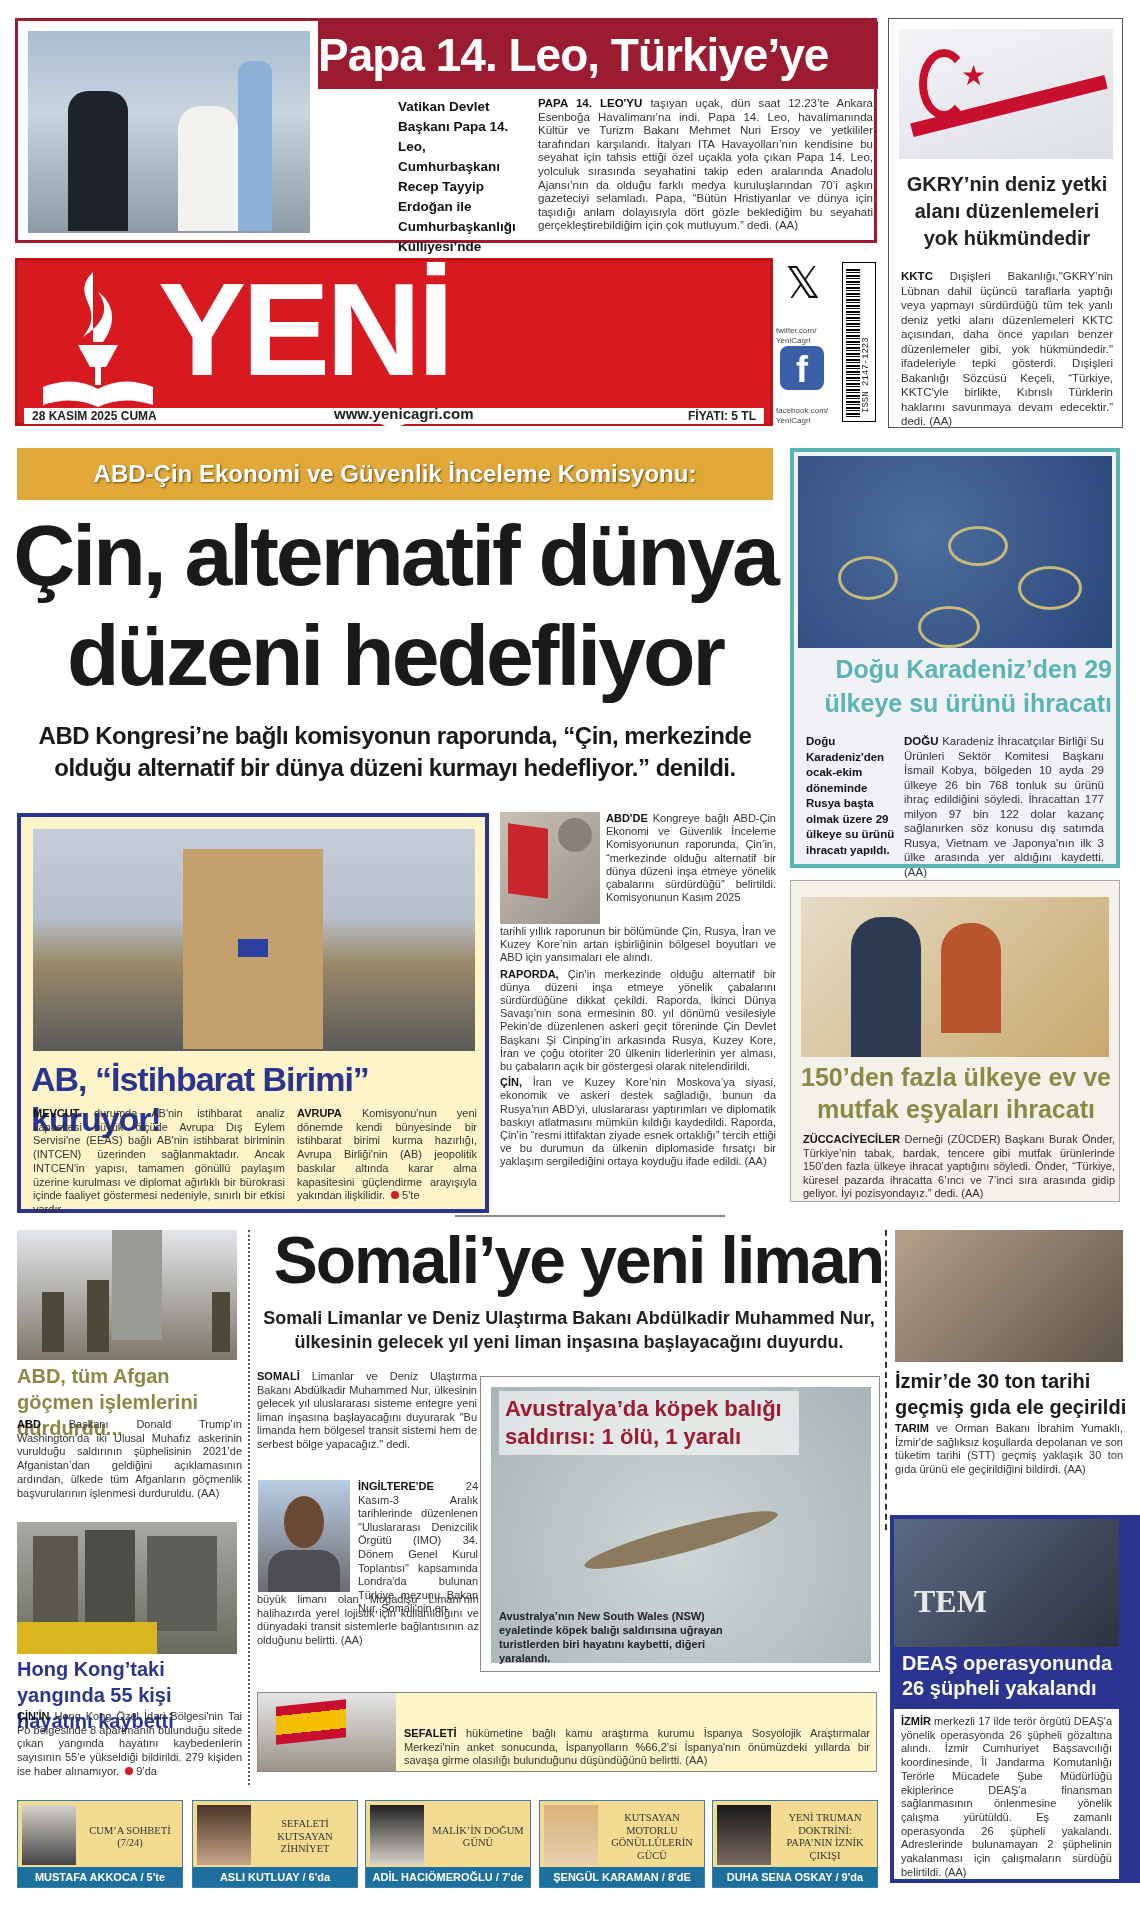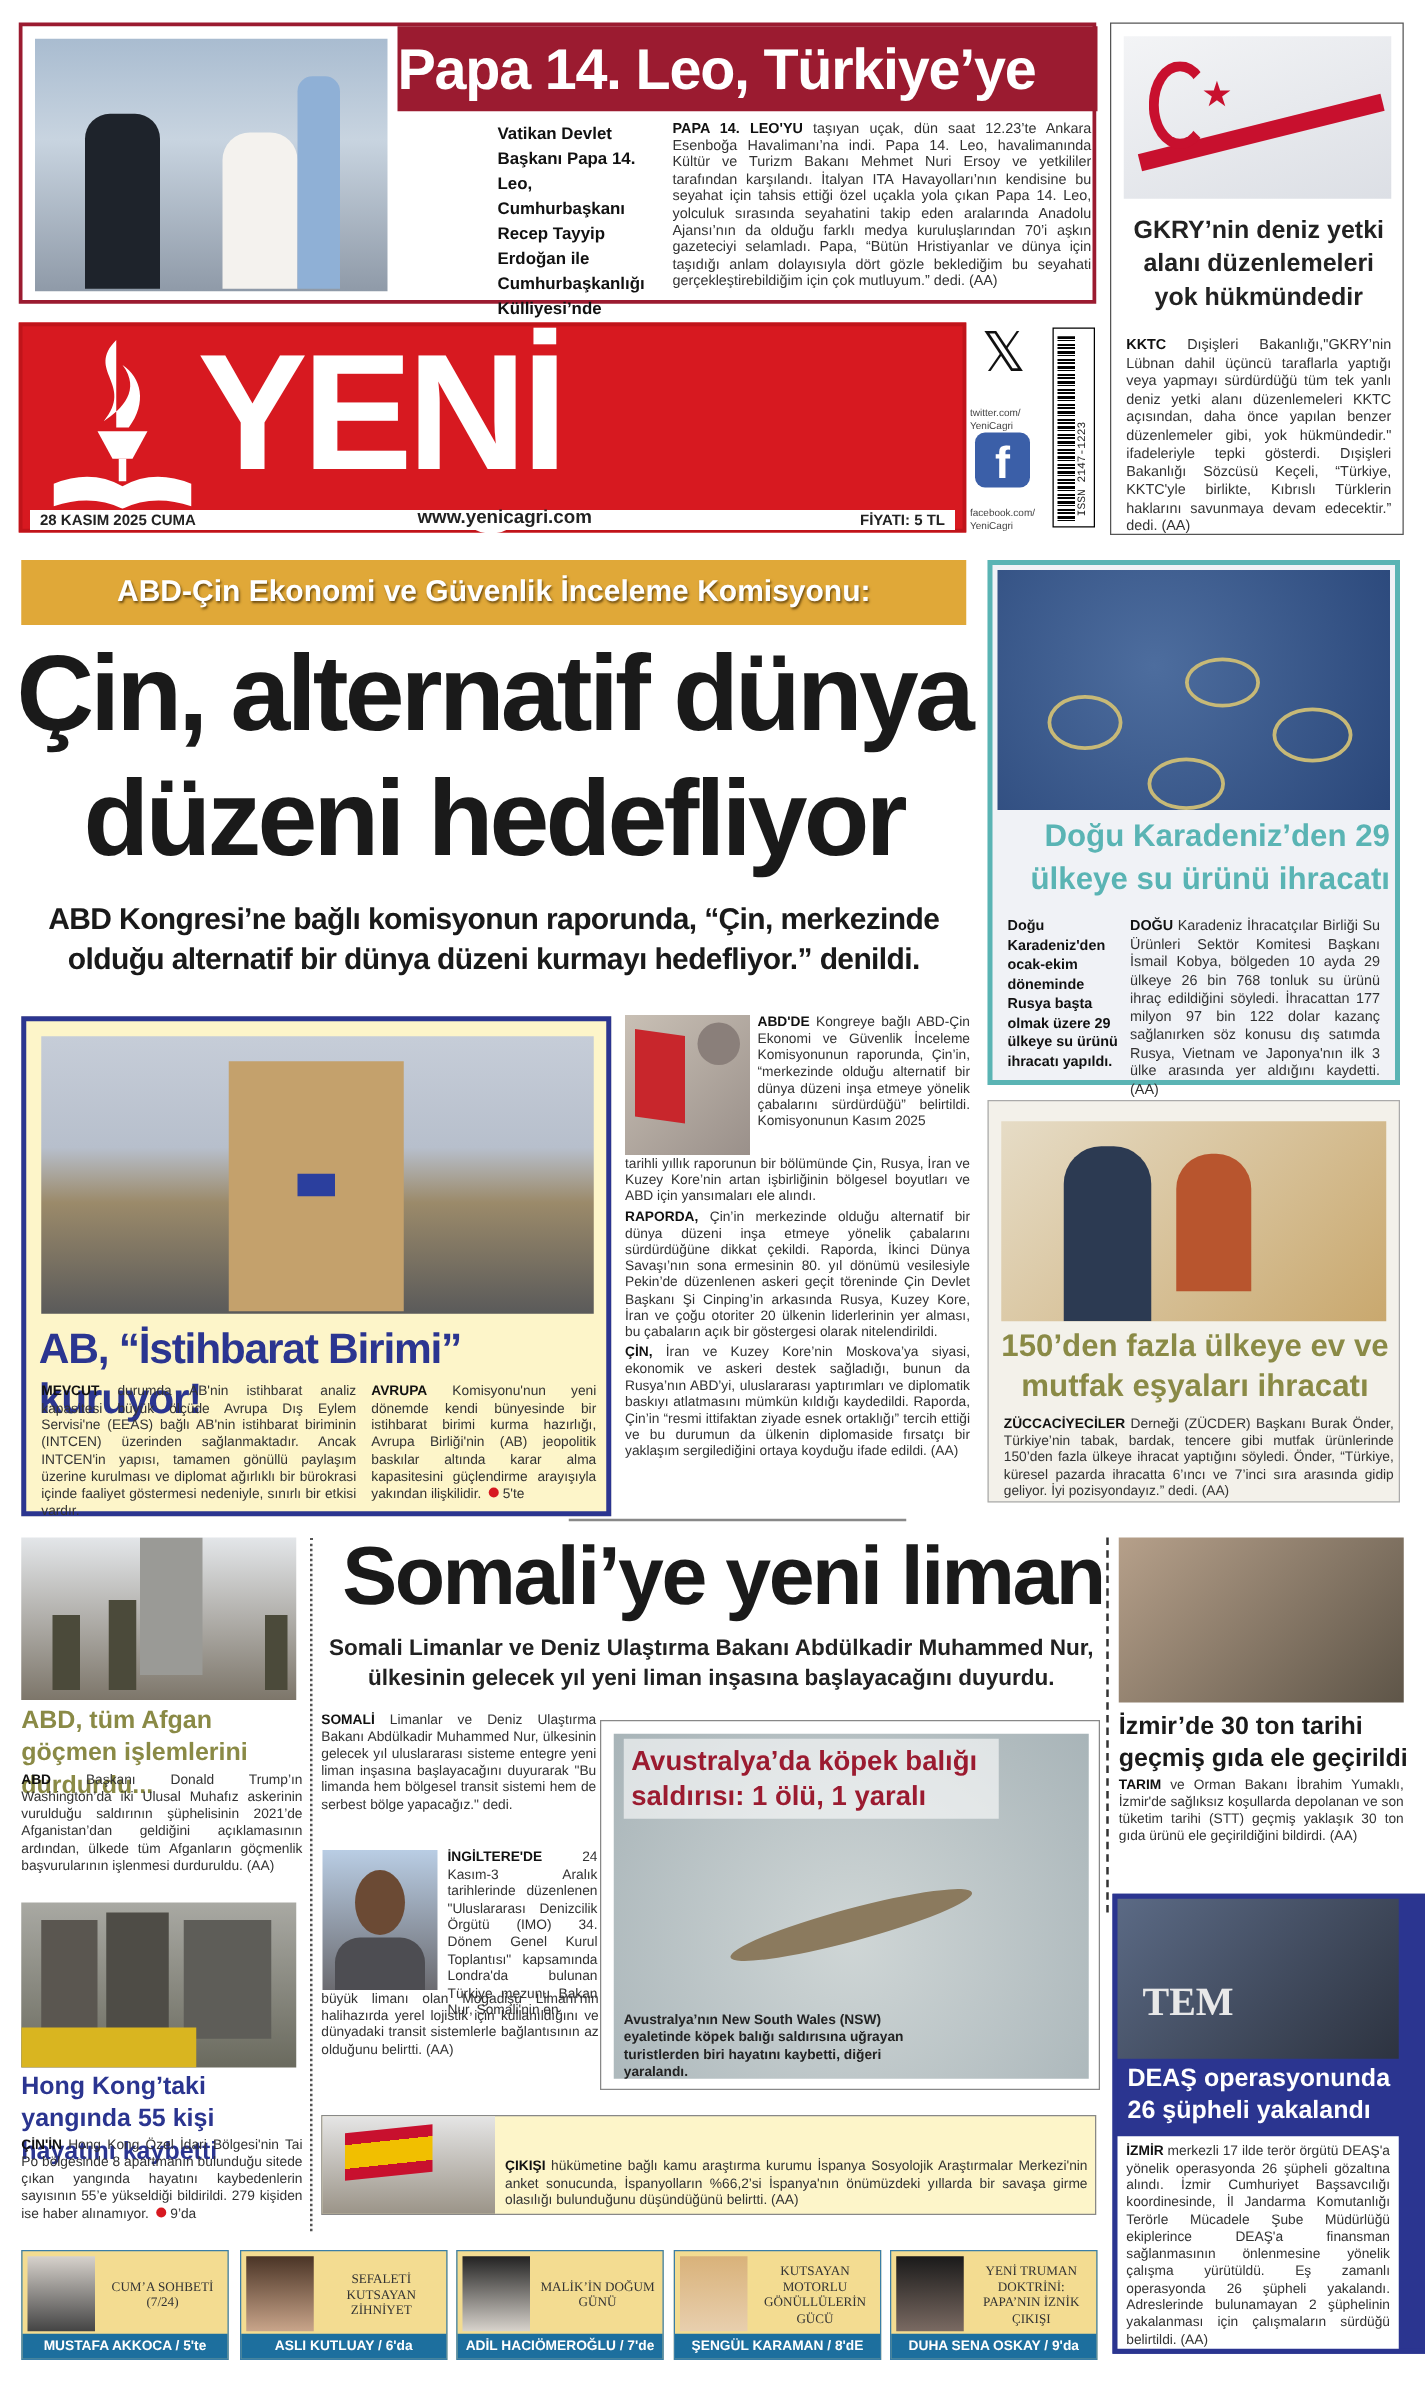--- a/index.html
+++ b/index.html
@@ -233,21 +233,21 @@
   <div class="abs" style="left:130px;top:14px;width:70px;height:95px;background:#5e5d58"></div>
   <div class="abs" style="left:0;top:100px;width:140px;height:32px;background:#d9b520"></div>
 </div>
 <div class="abs" id="hk-head">Hong Kong’taki yangında 55 kişi hayatını kaybetti</div>
 <div class="abs body-text" id="hk-body"><b>ÇİN'İN</b><span> Hong Kong Özel İdari Bölgesi'nin Tai Po bölgesinde 8 apartmanın bulunduğu sitede çıkan yangında hayatını kaybedenlerin sayısının 55’e yükseldiği bildirildi. 279 kişiden ise haber alınamıyor.</span> <span class="red-dot"></span><span>9’da</span></div>
 
 <div class="abs" id="spain">
   <div class="abs img" id="spain-img">
     <div class="abs" style="left:18px;top:10px;width:70px;height:38px;background:linear-gradient(180deg,#c8102e 0 25%,#f1bf00 25% 75%,#c8102e 75%);transform:skewY(-6deg)"></div>
   </div>
-  <div class="abs body-text" id="spain-body"><b>ÇIKIŞI</b><span> hükümetine bağlı kamu araştırma kurumu İspanya Sosyolojik Araştırmalar Merkezi'nin anket sonucunda, İspanyolların %66,2’si İspanya'nın önümüzdeki yıllarda bir savaşa girme olasılığı bulunduğunu düşündüğünü belirtti. (AA)</span></div>
+  <div class="abs body-text" id="spain-body"><b>SEFALETİ</b><span> hükümetine bağlı kamu araştırma kurumu İspanya Sosyolojik Araştırmalar Merkezi'nin anket sonucunda, İspanyolların %66,2’si İspanya'nın önümüzdeki yıllarda bir savaşa girme olasılığı bulunduğunu düşündüğünü belirtti. (AA)</span></div>
 </div>
 
 <div class="abs img" id="izmir-img"></div>
 <div class="abs" id="izmir-head">İzmir’de 30 ton tarihi geçmiş gıda ele geçirildi</div>
 <div class="abs body-text" id="izmir-body"><b>TARIM</b><span> ve Orman Bakanı İbrahim Yumaklı, İzmir'de sağlıksız koşullarda depolanan ve son tüketim tarihi (STT) geçmiş yaklaşık 30 ton gıda ürünü ele geçirildiğini bildirdi. (AA)</span></div>
 
 <div class="abs" id="deas">
   <div class="abs img" id="deas-img">
     <div class="abs" style="left:20px;top:64px;font-family:'Liberation Serif',serif;font-size:32px;font-weight:bold;color:#e8e8e8">TEM</div>
   </div>

